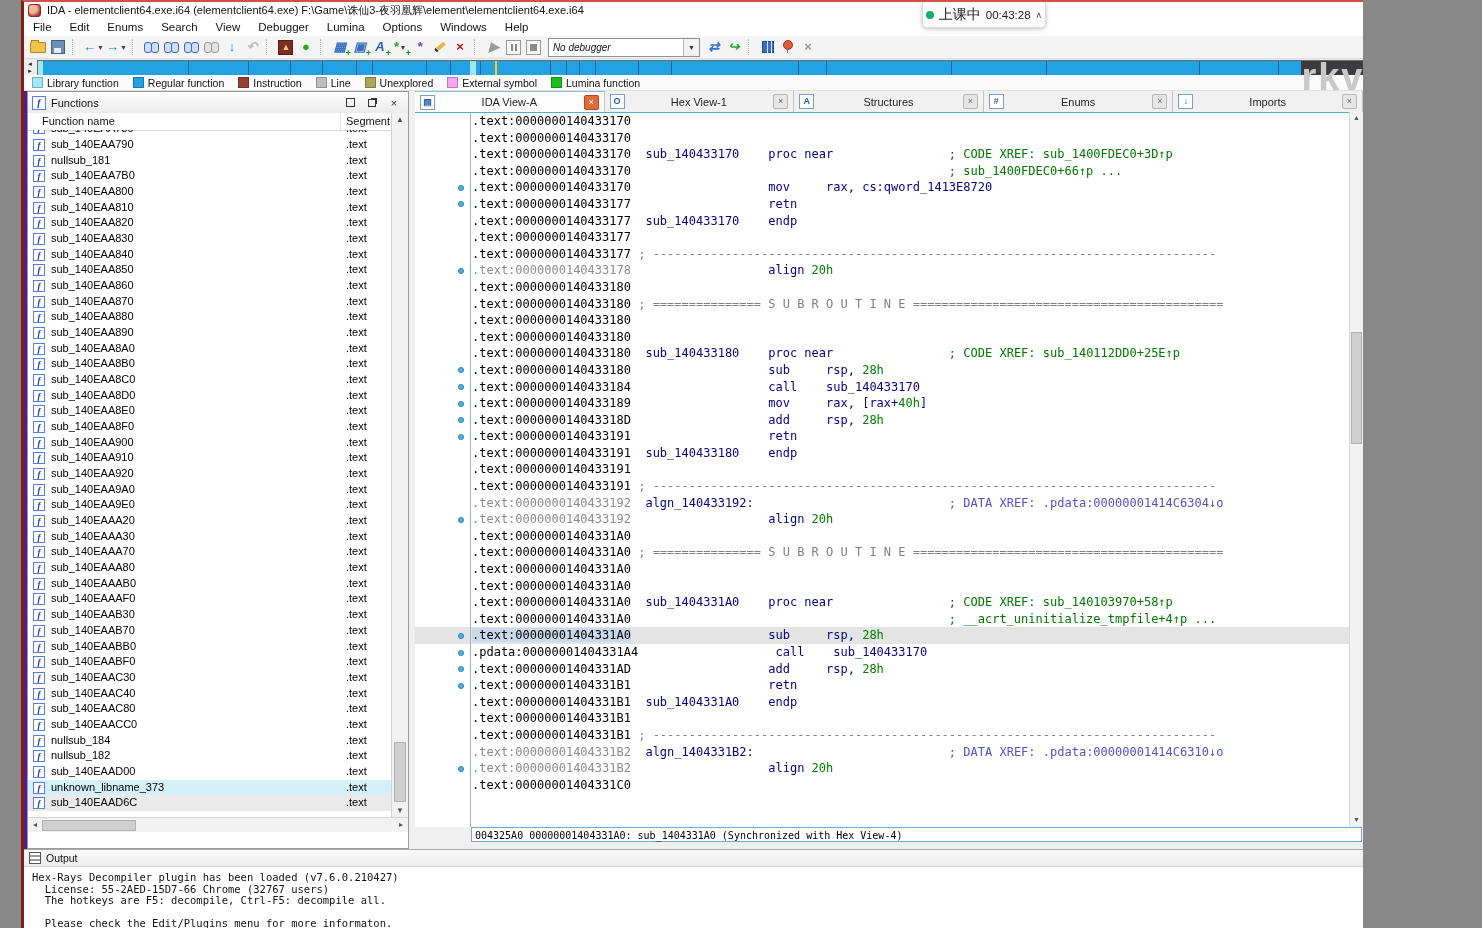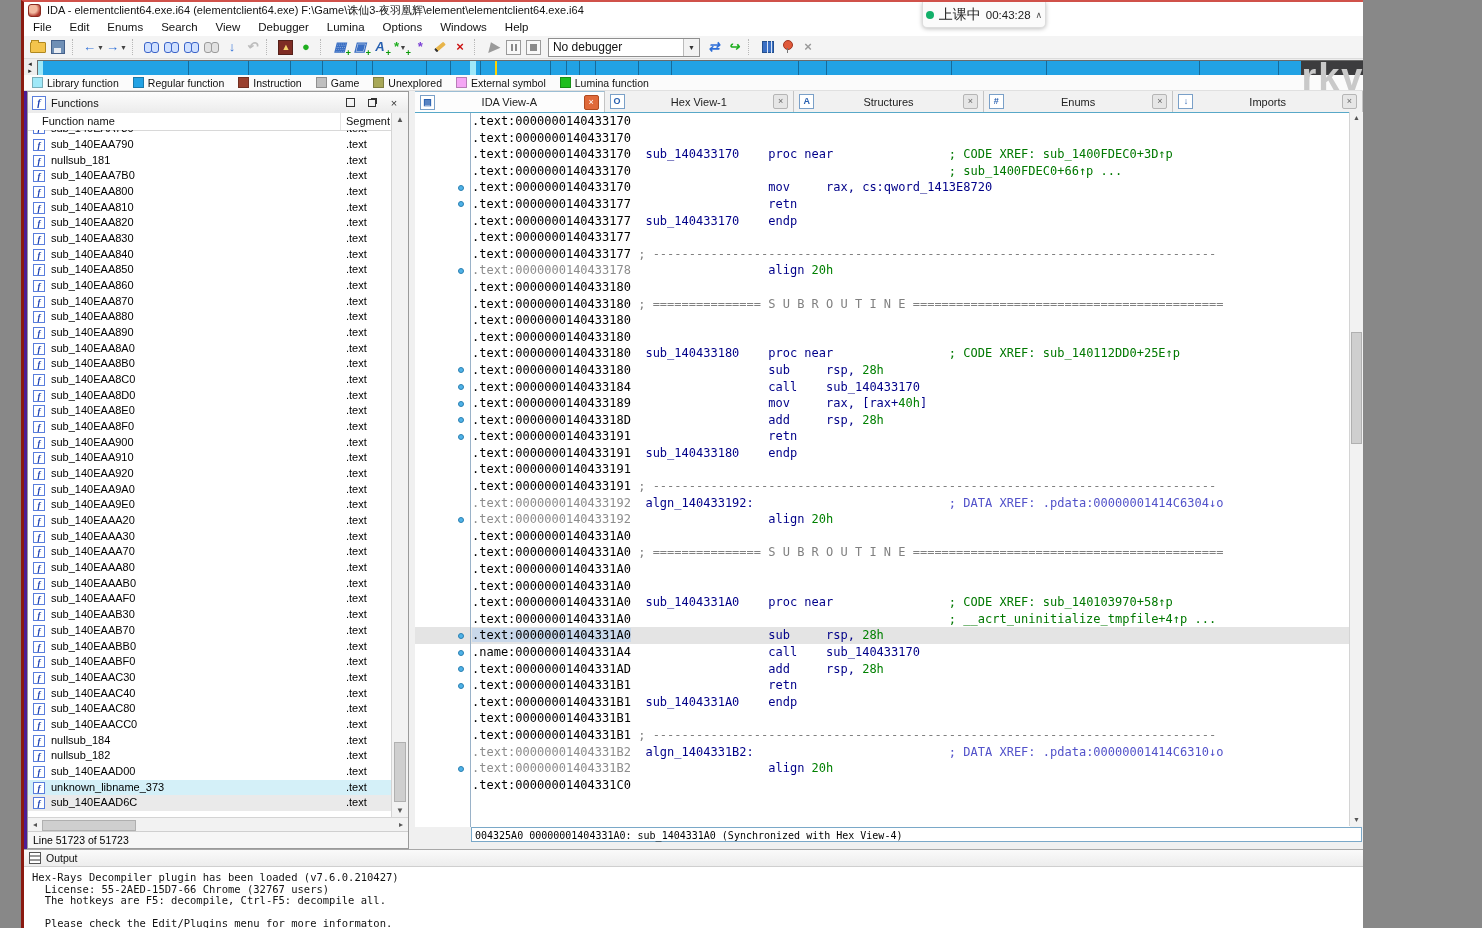--- a/index.html
+++ b/index.html
@@ -29,21 +29,21 @@
   .icon-pause i{width:2px;height:7px;background:#8a8a8a;}
   .icon-stop{width:13px;height:13px;border:1px solid #9a9a9a;background:#f8f8f8;display:flex;align-items:center;justify-content:center;}
   .icon-stop i{width:7px;height:7px;background:#8a8a8a;}
   .icon-pencil{width:12px;height:4px;background:linear-gradient(to right,#333 0 2px,#e8b54a 2px);transform:rotate(-40deg);border-radius:1px;}
   .icon-grid{width:12px;height:12px;background:#3a6fc4;box-shadow:inset 0 0 0 1px #24508f;position:relative;}
   .icon-grid::after{content:"";position:absolute;left:5px;top:0;bottom:0;width:1px;background:#dce6f5;box-shadow:4px 0 0 #dce6f5;}
   .icon-pin{width:8px;height:8px;border-radius:50%;background:#e0593a;border:1px solid #a03520;position:relative;top:-2px;}
   .icon-pin::after{content:"";position:absolute;left:3px;top:7px;width:1.5px;height:5px;background:#777;}
   .plus-badge{position:absolute;right:-2px;bottom:-1px;color:#0a9a0a;font-size:9px;font-weight:bold;line-height:8px;}
   .combo{width:150px;height:17px;background:#fff;border:1px solid #8f8f8f;display:flex;align-items:center;margin:0 4px;}
-  .combo .ct{flex:1;font-size:12px;padding-left:4px;color:#111;}
+  .combo .ct{flex:1;font-size:10px;padding-left:4px;color:#111;font-style:italic;}
   .combo .ca{width:15px;height:100%;border-left:1px solid #bbb;display:flex;align-items:center;justify-content:center;font-size:7px;color:#333;background:#f2f2f2;}
   
   #navband{position:absolute;left:0;top:57px;width:100%;height:16px;background:#eee;}
   #nav-arrows{position:absolute;left:0;top:0;width:12px;height:16px;display:flex;flex-direction:column;align-items:center;justify-content:center;font-size:7px;color:#222;line-height:7px;}
   #band{position:absolute;left:13px;top:1px;right:0;height:14px;background:#22a2e4;border:1px solid #6a6a6a;border-right:none;}
   .tick{position:absolute;top:0;bottom:0;width:1px;background:rgba(10,50,80,.5);}
   .cyanseg{position:absolute;top:0;bottom:0;background:#9fe8f8;}
   #band-marker{position:absolute;top:0;bottom:0;width:2px;background:#ffd400;}
   #band-end{position:absolute;top:0;bottom:0;right:0;width:62px;background:#3c3c3e;}
   #watermark{position:absolute;right:-14px;top:54px;font:bold 38px "Liberation Sans",sans-serif;color:#c9c9c9;letter-spacing:2px;z-index:30;}
@@ -295,21 +295,21 @@
       <div class="leg">
         <i style="background: rgb(34, 162, 228);"></i>
         <span>Regular function</span>
       </div>
       <div class="leg">
         <i style="background: rgb(153, 64, 46);"></i>
         <span>Instruction</span>
       </div>
       <div class="leg">
         <i style="background: rgb(191, 191, 191);"></i>
-        <span>Game</span>
+        <span>Line</span>
       </div>
       <div class="leg">
         <i style="background: rgb(168, 168, 88);"></i>
         <span>Unexplored</span>
       </div>
       <div class="leg">
         <i style="background: rgb(244, 166, 244);"></i>
         <span>External symbol</span>
       </div>
       <div class="leg">
@@ -561,21 +561,20 @@
       <div id="fn-vscroll">
         <span class="arr up">▲</span>
         <span class="arr dn">▼</span>
         <span class="thumb"></span>
       </div>
       <div id="fn-hscroll">
         <span class="arr l">◂</span>
         <span class="arr r">▸</span>
         <span class="thumb"></span>
       </div>
-      <div id="fn-status">Line 51723 of 51723</div>
     </div>
 
     <div id="splitter"></div>
 
     <div id="dpanel">
       <div id="tabs">
           <div class="tab active">
             <span class="ticon">▤</span>
             <span class="tl">IDA View-A</span>
             <span class="tclose">×</span>
@@ -627,21 +626,21 @@
           <div class="asm-line"><span class="sa">.text:0000000140433191</span><span class="st"> </span><span class="sp">; ------------------------------------------------------------------------------</span></div>
           <div class="asm-line"><span class="sg">.text:0000000140433192</span><span class="st">  </span><span class="sn">algn_140433192:</span><span class="st">                           </span><span class="sx">; DATA XREF: .pdata:00000001414C6304↓o</span></div>
           <div class="asm-line"><span class="dot"></span><span class="sg">.text:0000000140433192</span><span class="st">                   </span><span class="sn">align </span><span class="sv">20h</span></div>
           <div class="asm-line"><span class="sa">.text:00000001404331A0</span></div>
           <div class="asm-line"><span class="sa">.text:00000001404331A0</span><span class="st"> </span><span class="sp">; =============== S U B R O U T I N E ===========================================</span></div>
           <div class="asm-line"><span class="sa">.text:00000001404331A0</span></div>
           <div class="asm-line"><span class="sa">.text:00000001404331A0</span></div>
           <div class="asm-line"><span class="sa">.text:00000001404331A0</span><span class="st">  </span><span class="sn">sub_1404331A0</span><span class="st">    </span><span class="sn">proc near</span><span class="st">                </span><span class="sc">; CODE XREF: sub_140103970+58↑p</span></div>
           <div class="asm-line"><span class="sa">.text:00000001404331A0</span><span class="st">                                            </span><span class="sc">; __acrt_uninitialize_tmpfile+4↑p ...</span></div>
           <div class="asm-line hl"><span class="dot"></span><span class="sah">.text:00000001404331A0</span><span class="st">                   </span><span class="sn">sub</span><span class="st">     </span><span class="sn">rsp, </span><span class="sv">28h</span></div>
-          <div class="asm-line"><span class="dot"></span><span class="sa">.name:00000001404331A4</span><span class="st">                   </span><span class="sn">call</span><span class="st">    </span><span class="sn">sub_140433170</span></div>
+          <div class="asm-line"><span class="dot"></span><span class="sa">.pdata:00000001404331A4</span><span class="st">                   </span><span class="sn">call</span><span class="st">    </span><span class="sn">sub_140433170</span></div>
           <div class="asm-line"><span class="dot"></span><span class="sa">.text:00000001404331AD</span><span class="st">                   </span><span class="sn">add</span><span class="st">     </span><span class="sn">rsp, </span><span class="sv">28h</span></div>
           <div class="asm-line"><span class="dot"></span><span class="sa">.text:00000001404331B1</span><span class="st">                   </span><span class="sn">retn</span></div>
           <div class="asm-line"><span class="sa">.text:00000001404331B1</span><span class="st">  </span><span class="sn">sub_1404331A0</span><span class="st">    </span><span class="sn">endp</span></div>
           <div class="asm-line"><span class="sa">.text:00000001404331B1</span></div>
           <div class="asm-line"><span class="sa">.text:00000001404331B1</span><span class="st"> </span><span class="sp">; ------------------------------------------------------------------------------</span></div>
           <div class="asm-line"><span class="sg">.text:00000001404331B2</span><span class="st">  </span><span class="sn">algn_1404331B2:</span><span class="st">                           </span><span class="sx">; DATA XREF: .pdata:00000001414C6310↓o</span></div>
           <div class="asm-line"><span class="dot"></span><span class="sg">.text:00000001404331B2</span><span class="st">                   </span><span class="sn">align </span><span class="sv">20h</span></div>
           <div class="asm-line"><span class="sa">.text:00000001404331C0</span></div>
         </div>
       <div id="dvscroll">

